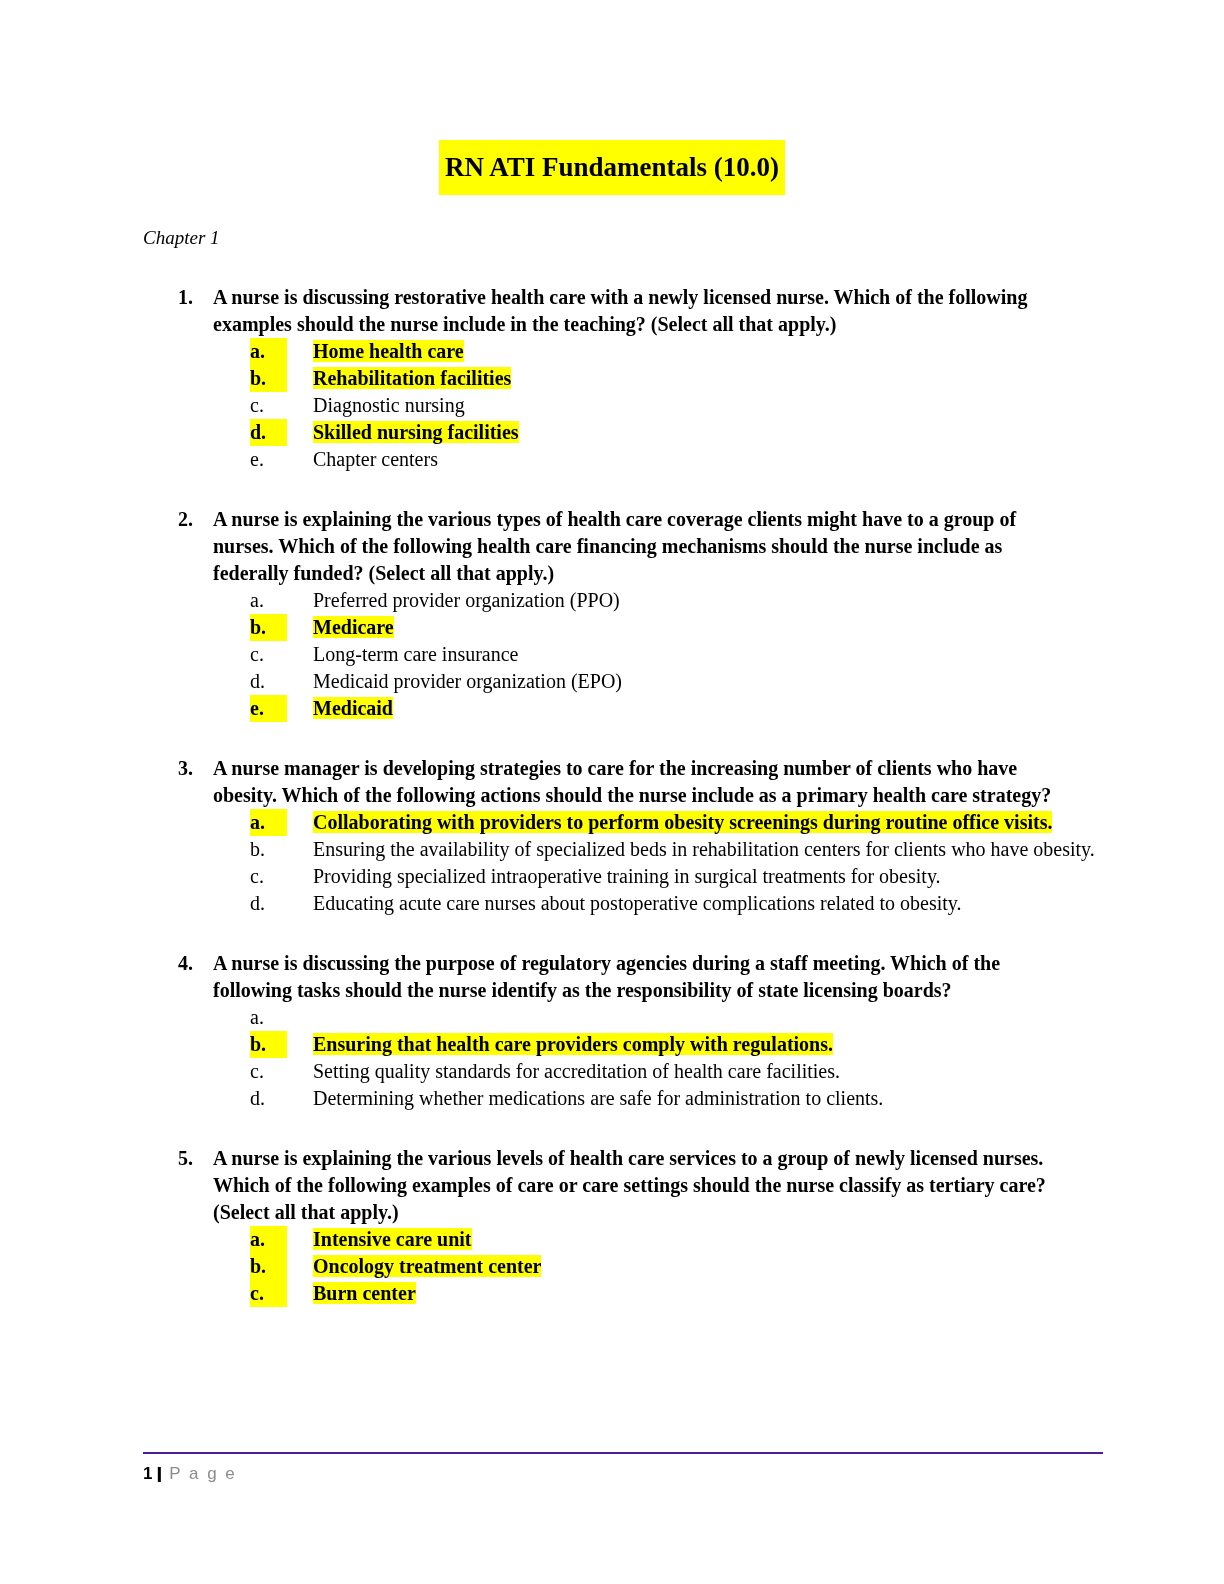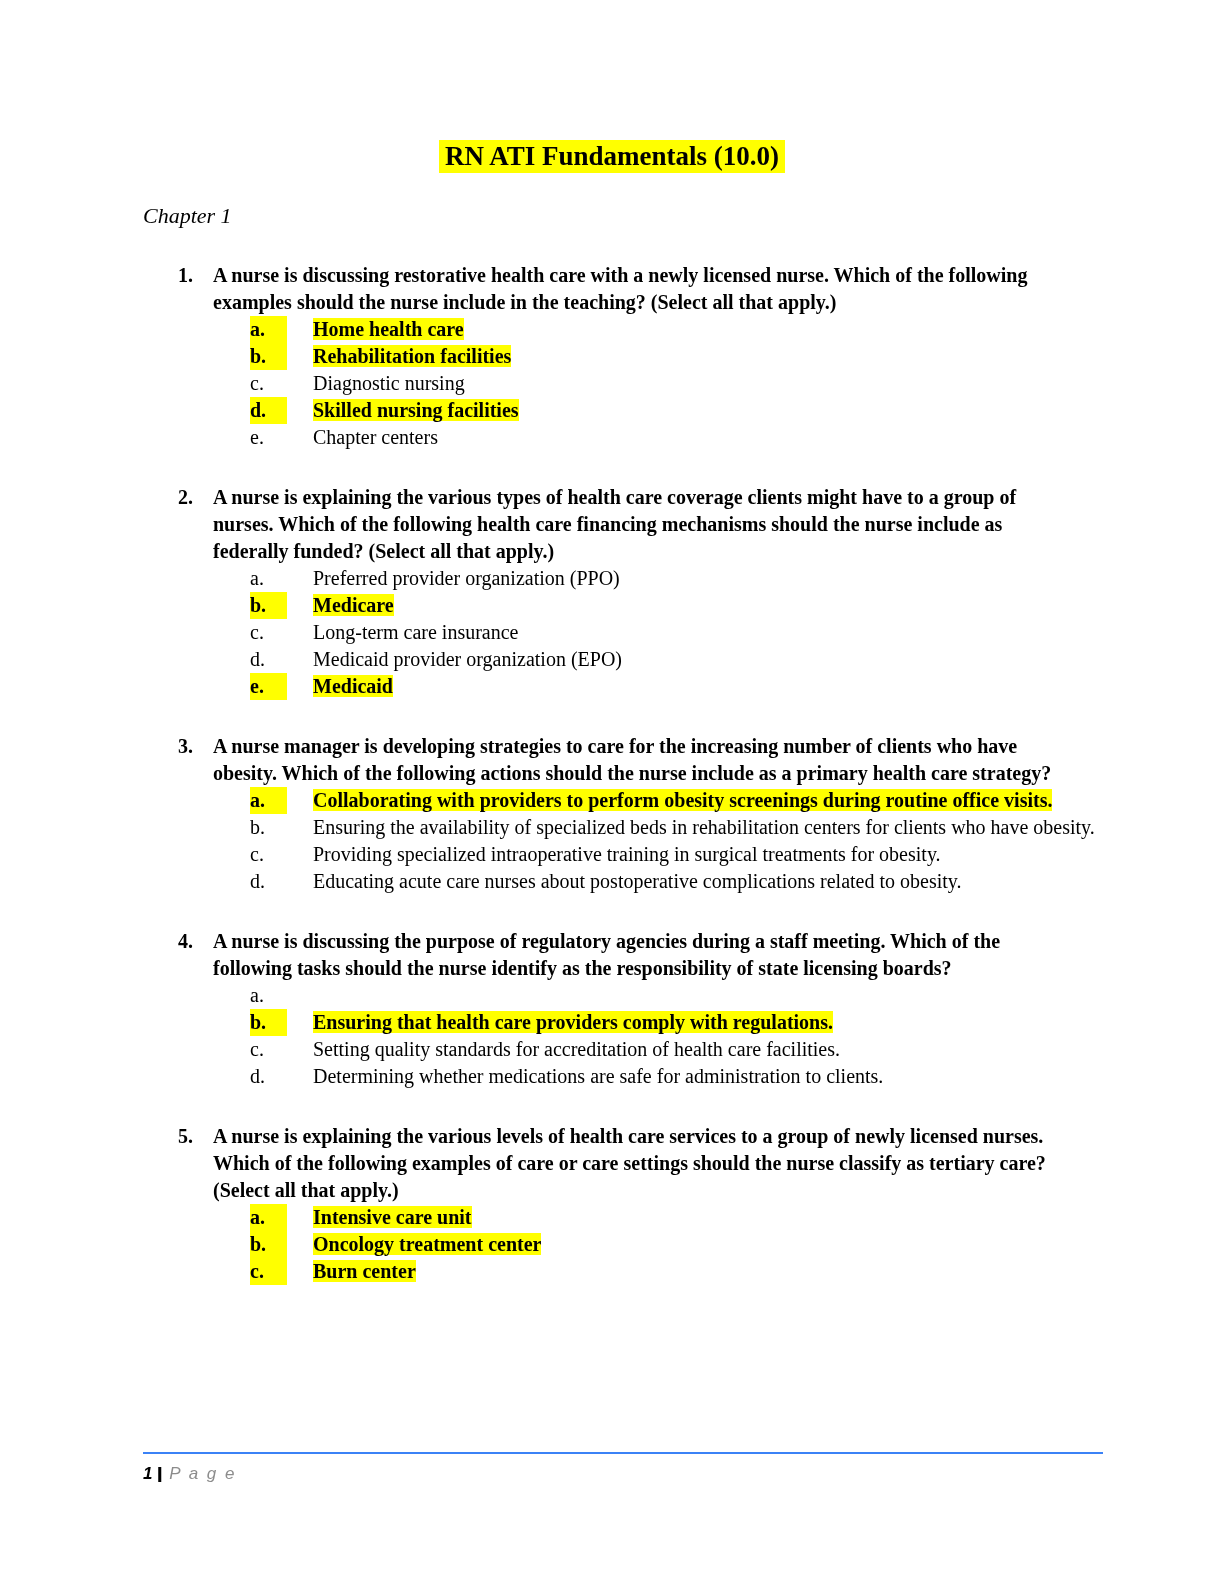--- a/index.html
+++ b/index.html
@@ -17,26 +17,26 @@
   .title-wrap {
     padding-top: 140px;
     text-align: center;
   }
   .title-hl {
     display: inline-block;
     background: var(--hl, #ffff00);
     font-weight: bold;
     font-size: 27px;
     line-height: 33px;
-    padding: 0 6px;
+    padding: 11px 6px;
   }
   .chapter {
     margin: 30px 0 4px 143px;
     font-style: italic;
-    font-size: 22px;
+    font-size: 19px;
     line-height: 26px;
   }
   .questions {
     margin-top: 20px;
     font-size: 20px;
     line-height: 27px;
   }
   .question { margin-top: 33px; }
   .qrow {
     display: flex;
@@ -48,26 +48,25 @@
   .option { display: flex; margin-left: 250px; }
   .oletter { width: 37px; flex-shrink: 0; }
   .otext { max-width: 795px; margin-left: 26px; }
   .option.hl .oletter { background: var(--hl, #ffff00); font-weight: bold; }
   .option.hl .otext-inner { background: var(--hl, #ffff00); font-weight: bold; }
   .footer {
     position: absolute;
     top: 1452px;
     left: 143px;
     width: 960px;
-    border-top: 2px solid #3b82f6;
+    border-top: 2px solid #4c1d95;
     padding-top: 10px;
     font-family: "Liberation Sans", sans-serif;
     font-size: 17px;
     color: #000000;
-    font-style: italic;
   }
   .pnum { font-weight: bold; margin-right: 5px; }
   .psep { font-weight: bold; margin-right: 7px; transform: scaleX(1.4); display: inline-block; }
   .plabel { color: #8c8c8c; letter-spacing: 2px; }
 </style>
 </head>
 <body>
 
 <div class="page">
 

